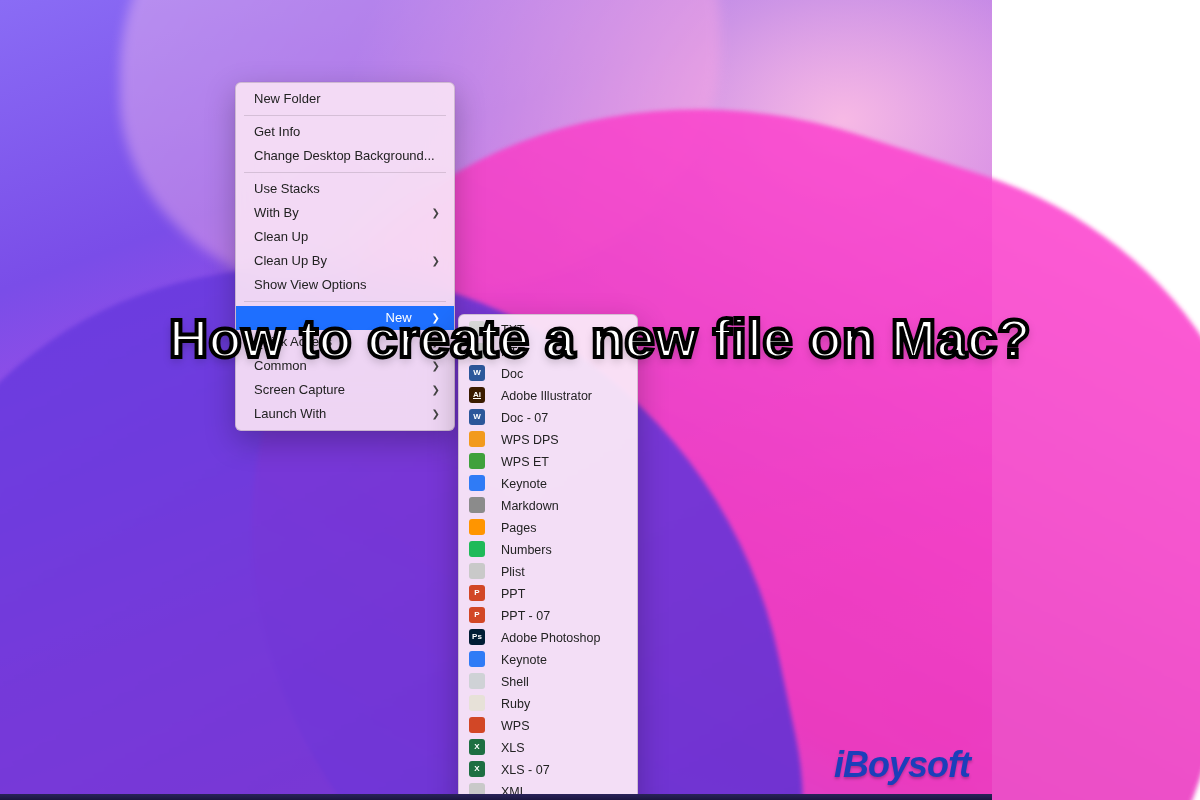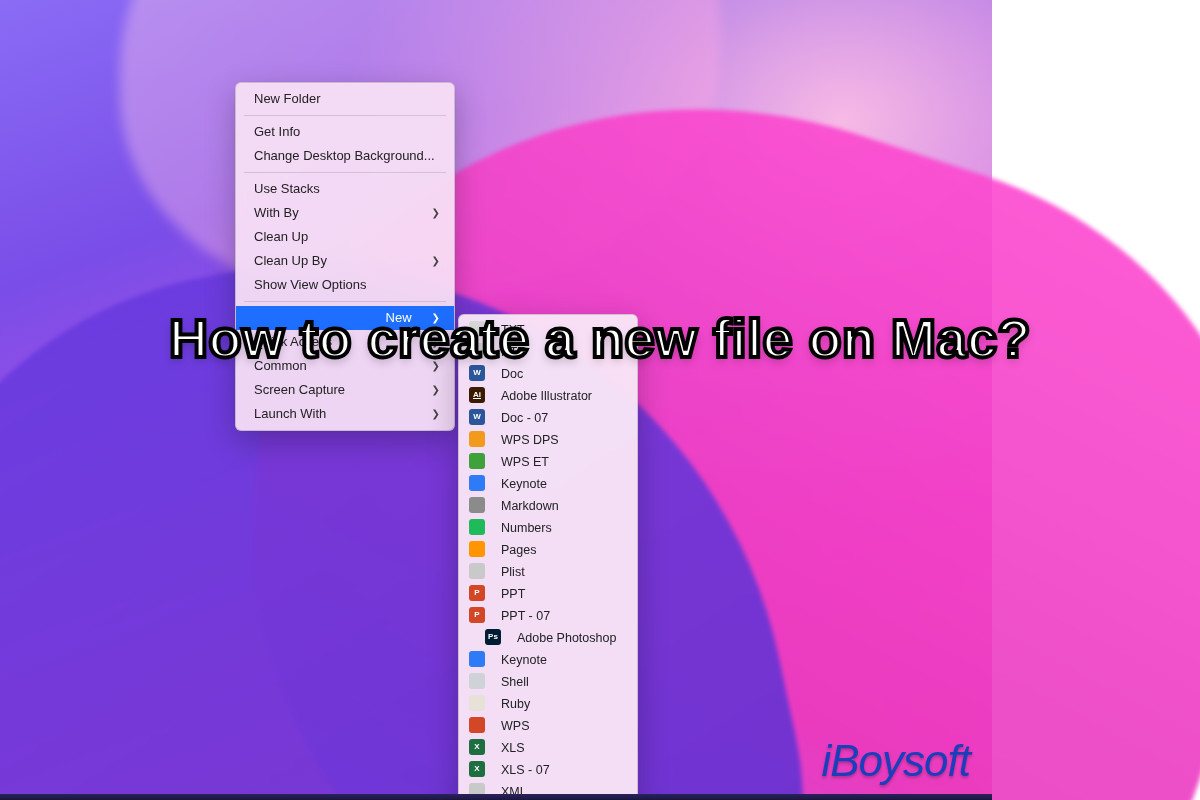--- a/index.html
+++ b/index.html
@@ -98,21 +98,21 @@
   .ic-docx  { background:#2b579a;}
   .ic-dps   { background:#f29a1d;}
   .ic-et    { background:#3fa13c;}
   .ic-key   { background:#2f7bf6;}
   .ic-md    { background:#8b8b8b;}
   .ic-num   { background:#1fba59;}
   .ic-pages { background:#ff9500;}
   .ic-plist { background:#c9c9c9; color:#555;}
   .ic-ppt   { background:#d24726;}
   .ic-ppt07 { background:#d24726;}
-  .ic-ps    { background:#001d34;margin-left:16px;}
+  .ic-ps    { background:#001d34;}
   .ic-py    { background:#2f7bf6;}
   .ic-rb    { background:#e7e1d8; color:#b02020;}
   .ic-sh    { background:#cfd2d6; color:#333;}
   .ic-wps   { background:#d24726;}
   .ic-xls   { background:#1d6f42;}
   .ic-xls07 { background:#1d6f42;}
   .ic-xml   { background:#c9c9c9; color:#555;}
 
   
   .headline {
@@ -129,22 +129,22 @@
     pointer-events: none;
     text-shadow: 0 4px 10px rgba(0,0,0,0.25);
     font-family: Liberation Sans, sans-serif;
   }
 
   
   .logo {
     position:absolute;
     right: 22px;
     bottom: 14px;
-    font-size: 44px;
-    font-weight: 400;
+    font-size: 36px;
+    font-weight: 700;
     font-style: italic;
     color: #1b3fba;
     font-family: "Arial Black", Arial, sans-serif;
     letter-spacing: -1px;
     text-shadow: 0 2px 3px rgba(0,0,0,0.25);
   }
   .logo .i { color:#1b3fba; }
 
   
   .taskbar {
@@ -247,26 +247,26 @@
       </div>
     <div class="sitem">
         <span class="ficon ic-key"></span>
         <span>Keynote</span>
       </div>
     <div class="sitem">
         <span class="ficon ic-md"></span>
         <span>Markdown</span>
       </div>
     <div class="sitem">
+        <span class="ficon ic-pages"></span>
+        <span>Pages</span>
+      </div>
+    <div class="sitem">
         <span class="ficon ic-num"></span>
         <span>Numbers</span>
-      </div>
-    <div class="sitem">
-        <span class="ficon ic-pages"></span>
-        <span>Pages</span>
       </div>
     <div class="sitem">
         <span class="ficon ic-plist"></span>
         <span>Plist</span>
       </div>
     <div class="sitem">
         <span class="ficon ic-ppt">P</span>
         <span>PPT</span>
       </div>
     <div class="sitem">

